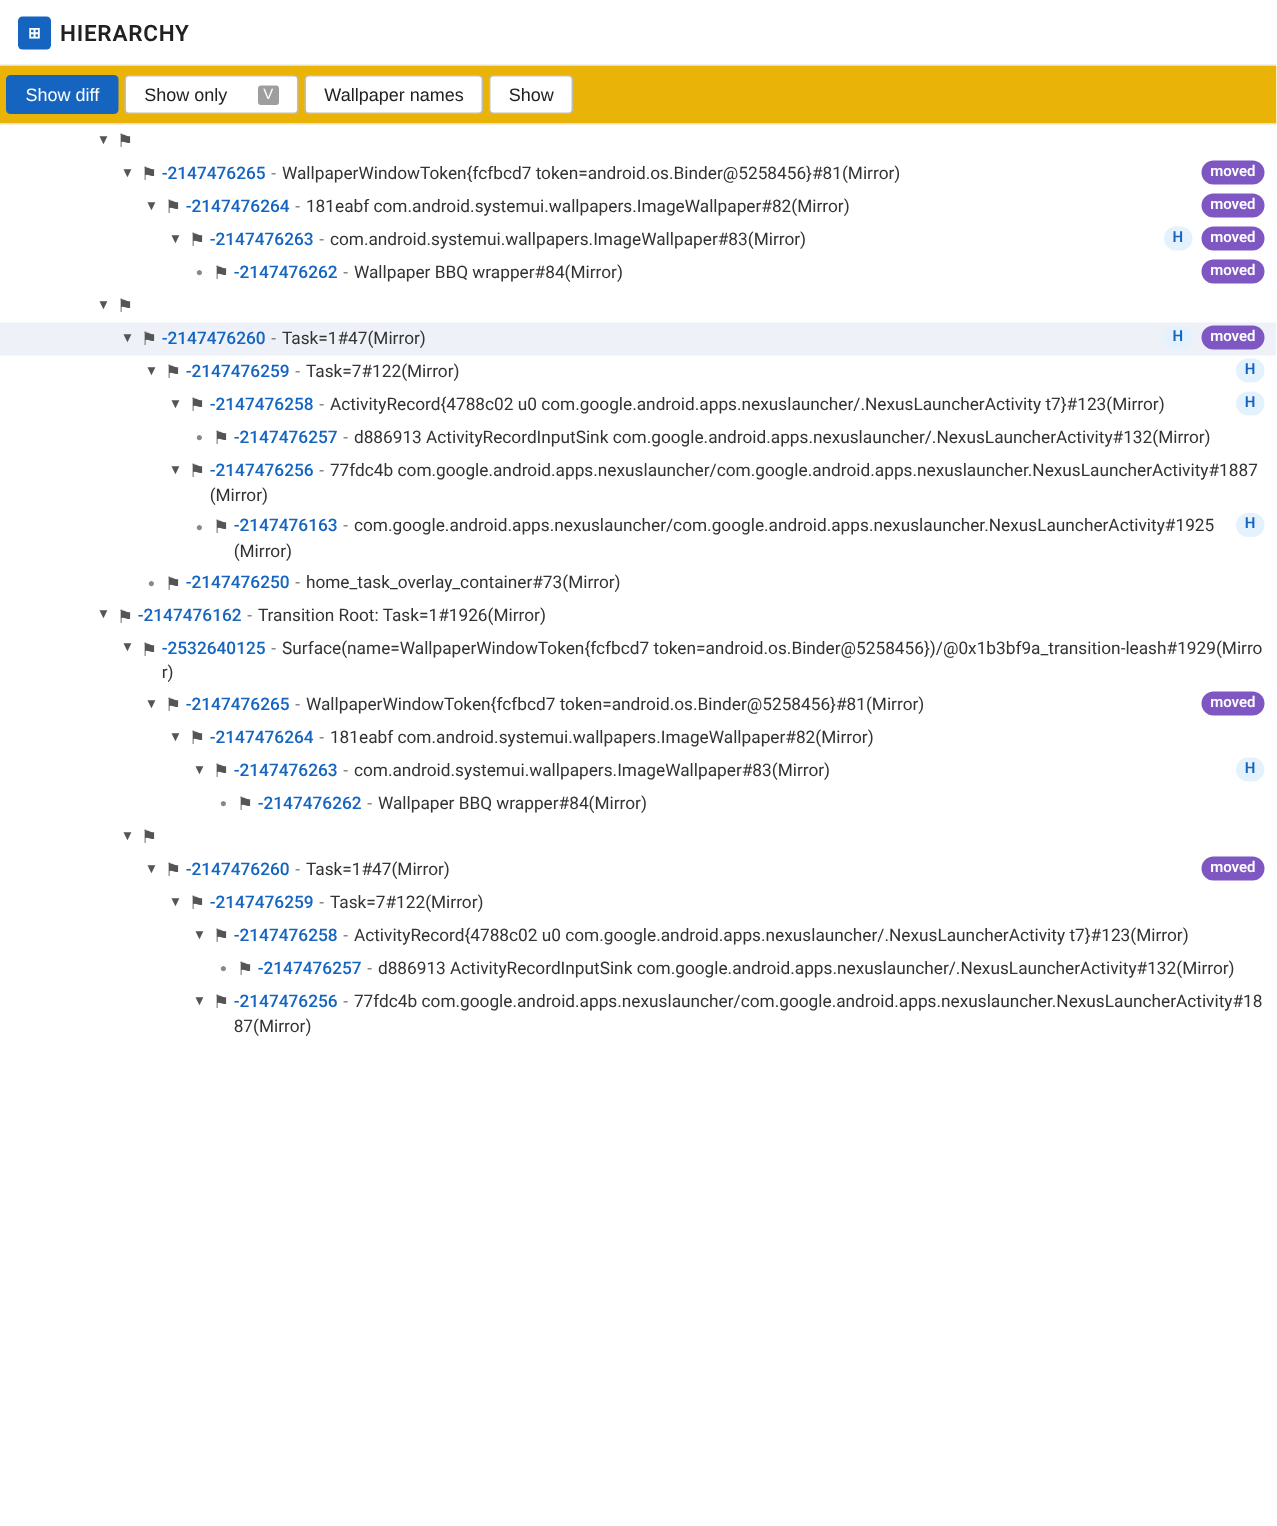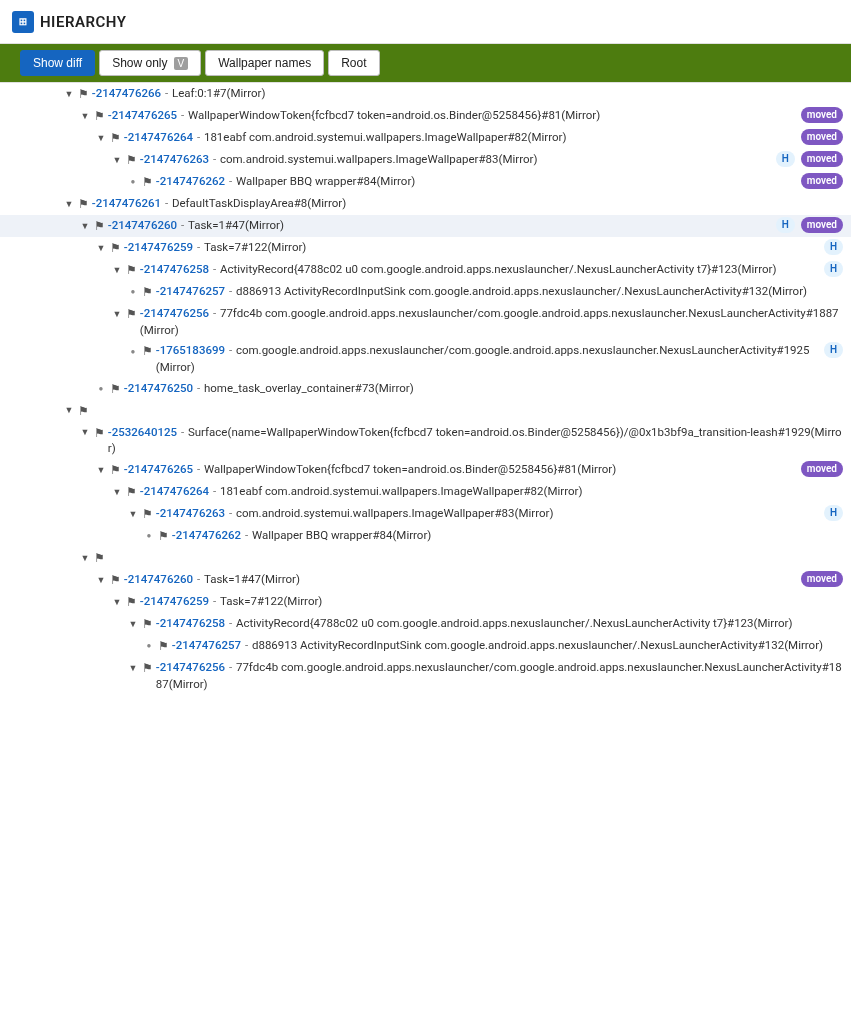--- a/index.html
+++ b/index.html
@@ -54,24 +54,24 @@
       width: 190px;
       font-size: 13px;
       color: #757575;
       background: #fff;
     }
 
     
     .toolbar {
       display: flex;
       align-items: center;
-      padding: 6px 20px;
+      padding: 6px 4px;
       gap: 4px;
       border-bottom: 1px solid #e0e0e0;
-      background: #4d7c0f;
+      background: #eab308;
     }
     .btn {
       padding: 5px 12px;
       border-radius: 3px;
       font-size: 12px;
       cursor: pointer;
       border: 1px solid transparent;
       white-space: nowrap;
     }
     .btn-active {
@@ -80,21 +80,21 @@
       border-color: #1565C0;
     }
     .btn-outline {
       background: #fff;
       color: #212121;
       border-color: #bdbdbd;
     }
     .btn-v {
       display: inline-flex;
       align-items: center;
-      gap: 6px;
+      gap: 20px;
     }
     .v-badge {
       background: #9e9e9e;
       color: #fff;
       border-radius: 2px;
       padding: 1px 4px;
       font-size: 10px;
     }
 
     
@@ -202,36 +202,35 @@
   </div>
 </div>
 
 <div class="toolbar">
   <button class="btn btn-active">Show diff</button>
   <button class="btn btn-outline btn-v">
     <span>Show only</span>
     <span class="v-badge">V</span>
   </button>
   <button class="btn btn-outline">Wallpaper names</button>
-  <button class="btn btn-outline">Root</button>
+  <button class="btn btn-outline">Show</button>
 </div>
 
 <div class="tree-container">
   <div id="tree-rows">
       <div class="tree-row">
         <div style="display: flex; flex-shrink: 0;">
           <div style="width: 14px; flex-shrink: 0; align-self: stretch;"></div>
           <div class="indent-cell ic-0" style="width: 16px; flex-shrink: 0;"></div>
           <div class="indent-cell ic-1" style="width: 16px; flex-shrink: 0;"></div>
           <div class="indent-cell ic-2" style="width: 16px; flex-shrink: 0;"></div>
         </div>
         <div class="row-content">
           <span class="toggle-btn" style="font-weight: 700;">▼</span>
           <span class="node-icon">⚑</span>
-          <span class="node-text"><span class="node-id">-2147476266</span><span class="node-sep"> - </span><span class="node-desc">Leaf:0:1#7(Mirror)</span></span>
         </div>
       </div>
       <div class="tree-row">
         <div style="display: flex; flex-shrink: 0;">
           <div style="width: 14px; flex-shrink: 0; align-self: stretch;"></div>
           <div class="indent-cell ic-0" style="width: 16px; flex-shrink: 0;"></div>
           <div class="indent-cell ic-1" style="width: 16px; flex-shrink: 0;"></div>
           <div class="indent-cell ic-2" style="width: 16px; flex-shrink: 0;"></div>
           <div class="indent-cell ic-3" style="width: 16px; flex-shrink: 0;"></div>
         </div>
@@ -297,21 +296,20 @@
       <div class="tree-row">
         <div style="display: flex; flex-shrink: 0;">
           <div style="width: 14px; flex-shrink: 0; align-self: stretch;"></div>
           <div class="indent-cell ic-0" style="width: 16px; flex-shrink: 0;"></div>
           <div class="indent-cell ic-1" style="width: 16px; flex-shrink: 0;"></div>
           <div class="indent-cell ic-2" style="width: 16px; flex-shrink: 0;"></div>
         </div>
         <div class="row-content">
           <span class="toggle-btn" style="font-weight: 700;">▼</span>
           <span class="node-icon">⚑</span>
-          <span class="node-text"><span class="node-id">-2147476261</span><span class="node-sep"> - </span><span class="node-desc">DefaultTaskDisplayArea#8(Mirror)</span></span>
         </div>
       </div>
       <div class="tree-row row-highlight-blue">
         <div style="display: flex; flex-shrink: 0;">
           <div style="width: 14px; flex-shrink: 0; align-self: stretch;"></div>
           <div class="indent-cell ic-0" style="width: 16px; flex-shrink: 0;"></div>
           <div class="indent-cell ic-1" style="width: 16px; flex-shrink: 0;"></div>
           <div class="indent-cell ic-2" style="width: 16px; flex-shrink: 0;"></div>
           <div class="indent-cell ic-3" style="width: 16px; flex-shrink: 0;"></div>
         </div>
@@ -396,21 +394,21 @@
           <div class="indent-cell ic-1" style="width: 16px; flex-shrink: 0;"></div>
           <div class="indent-cell ic-2" style="width: 16px; flex-shrink: 0;"></div>
           <div class="indent-cell ic-3" style="width: 16px; flex-shrink: 0;"></div>
           <div class="indent-cell ic-4" style="width: 16px; flex-shrink: 0;"></div>
           <div class="indent-cell ic-5" style="width: 16px; flex-shrink: 0;"></div>
           <div class="indent-cell ic-6" style="width: 16px; flex-shrink: 0;"></div>
         </div>
         <div class="row-content">
           <span class="toggle-btn" style="font-weight: 700; font-size: 8px; color: rgb(136, 136, 136);">●</span>
           <span class="node-icon">⚑</span>
-          <span class="node-text"><span class="node-id">-1765183699</span><span class="node-sep"> - </span><span class="node-desc">com.google.android.apps.nexuslauncher/com.google.android.apps.nexuslauncher.NexusLauncherActivity#1925(Mirror)</span></span>
+          <span class="node-text"><span class="node-id">-2147476163</span><span class="node-sep"> - </span><span class="node-desc">com.google.android.apps.nexuslauncher/com.google.android.apps.nexuslauncher.NexusLauncherActivity#1925(Mirror)</span></span>
           <span class="badge badge-h">H</span>
         </div>
       </div>
       <div class="tree-row">
         <div style="display: flex; flex-shrink: 0;">
           <div style="width: 14px; flex-shrink: 0; align-self: stretch;"></div>
           <div class="indent-cell ic-0" style="width: 16px; flex-shrink: 0;"></div>
           <div class="indent-cell ic-1" style="width: 16px; flex-shrink: 0;"></div>
           <div class="indent-cell ic-2" style="width: 16px; flex-shrink: 0;"></div>
           <div class="indent-cell ic-3" style="width: 16px; flex-shrink: 0;"></div>
@@ -425,20 +423,21 @@
       <div class="tree-row">
         <div style="display: flex; flex-shrink: 0;">
           <div style="width: 14px; flex-shrink: 0; align-self: stretch; background: rgba(76, 175, 80, 0.18);"></div>
           <div class="indent-cell ic-0" style="width: 16px; flex-shrink: 0;"></div>
           <div class="indent-cell ic-1" style="width: 16px; flex-shrink: 0;"></div>
           <div class="indent-cell ic-2" style="width: 16px; flex-shrink: 0;"></div>
         </div>
         <div class="row-content">
           <span class="toggle-btn" style="font-weight: 700;">▼</span>
           <span class="node-icon">⚑</span>
+          <span class="node-text"><span class="node-id">-2147476162</span><span class="node-sep"> - </span><span class="node-desc">Transition Root: Task=1#1926(Mirror)</span></span>
         </div>
       </div>
       <div class="tree-row">
         <div style="display: flex; flex-shrink: 0;">
           <div style="width: 14px; flex-shrink: 0; align-self: stretch; background: rgba(76, 175, 80, 0.18);"></div>
           <div class="indent-cell ic-0" style="width: 16px; flex-shrink: 0;"></div>
           <div class="indent-cell ic-1" style="width: 16px; flex-shrink: 0;"></div>
           <div class="indent-cell ic-2" style="width: 16px; flex-shrink: 0;"></div>
           <div class="indent-cell ic-3" style="width: 16px; flex-shrink: 0;"></div>
         </div>

